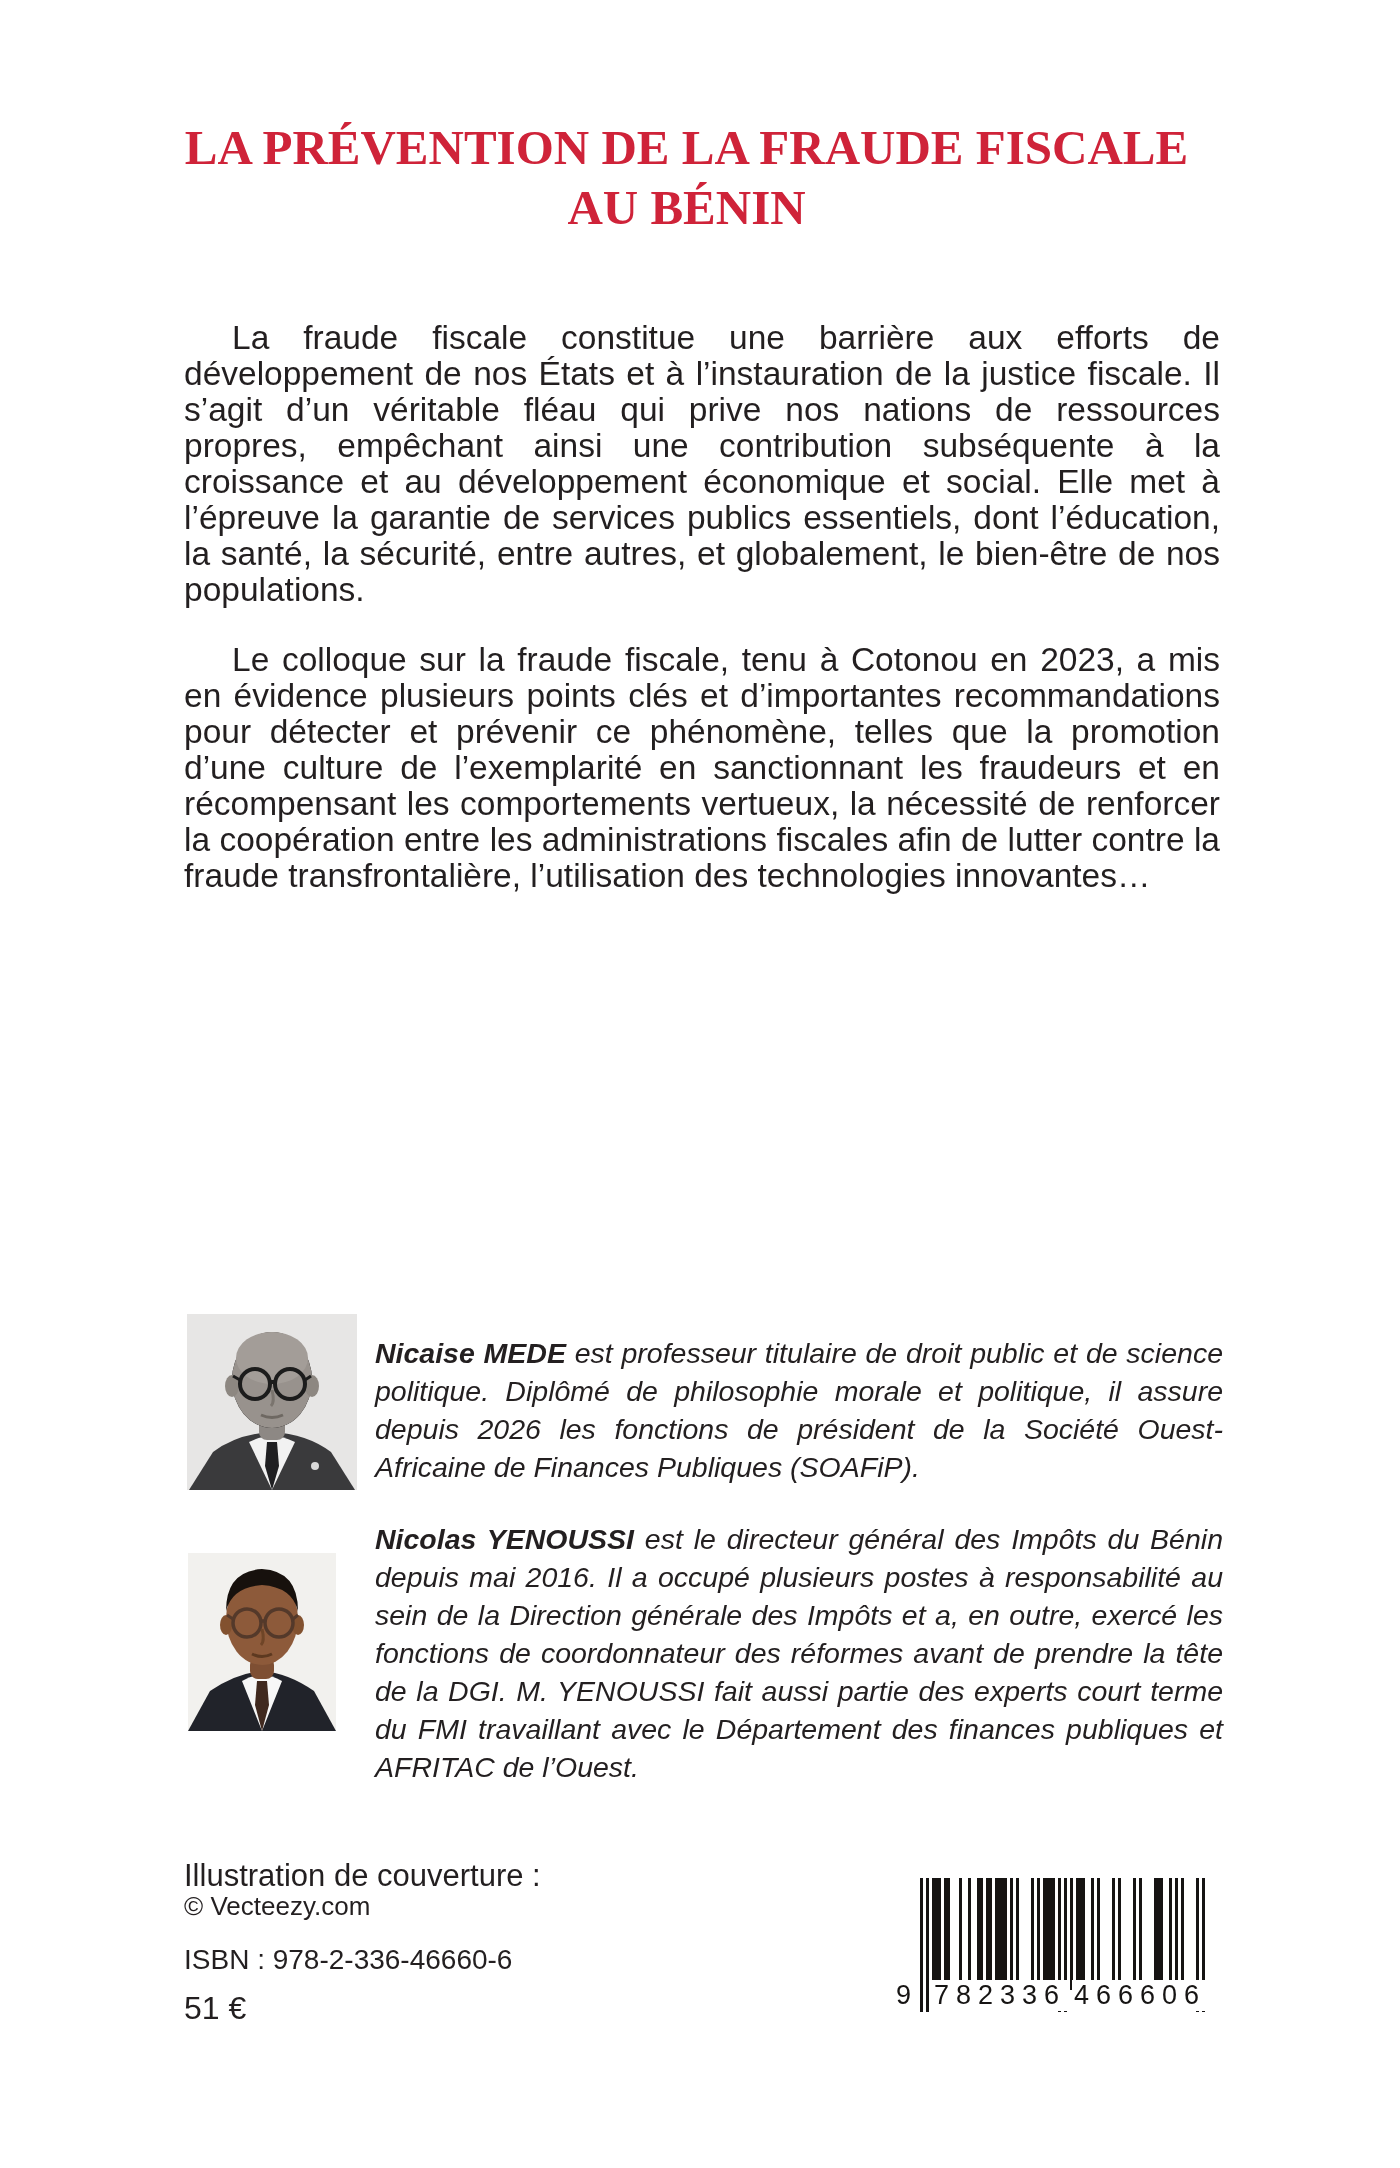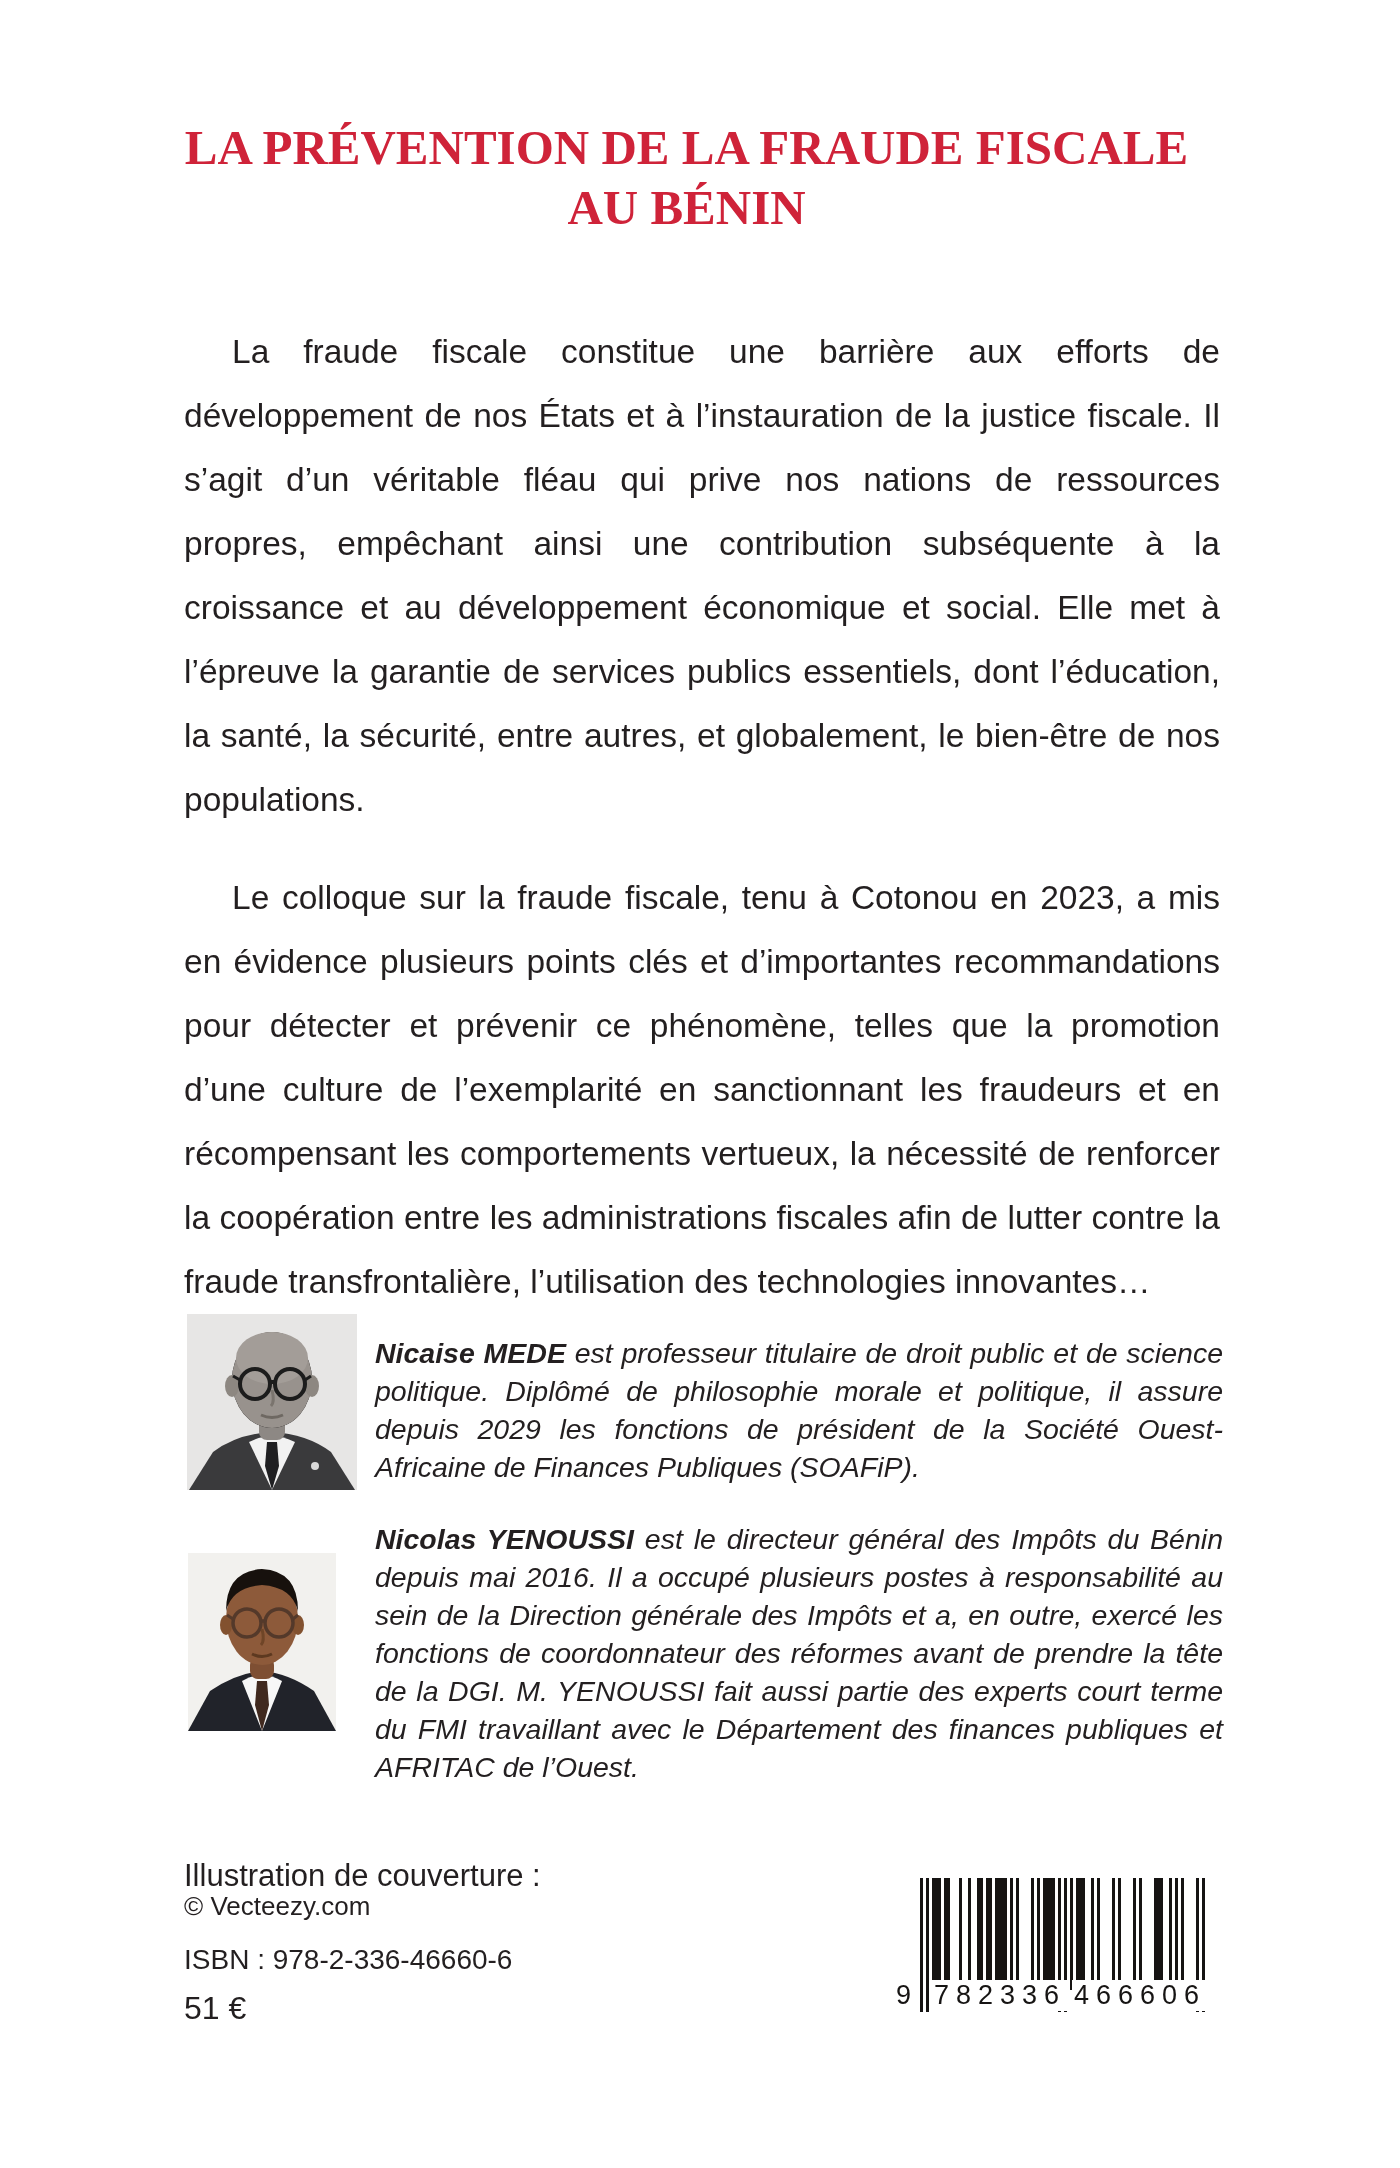--- a/index.html
+++ b/index.html
@@ -22,21 +22,21 @@
     letter-spacing:0px;
     color:#cf2339;
   }
   
   .body-text{
     position:absolute;left:184px;width:1036px;top:320px;
   }
   .body-text p{
     margin:0 0 34px 0;
     font-size:33.5px;
-    line-height:64px;
+    line-height:36px;
     text-align:justify;
     text-indent:48px;
     color:#231f20;
   }
   
   .author-photo{position:absolute;display:block;}
   .bio-text{
     position:absolute;left:375px;width:848px;
     font-style:italic;
     font-size:28.5px;
@@ -116,21 +116,21 @@
     <line x1="53" y1="66" x2="46" y2="62" stroke="#1c1c1c" stroke-width="3"></line>
     <line x1="118" y1="66" x2="124" y2="62" stroke="#1c1c1c" stroke-width="3"></line>
 
     <path d="M85,76 Q88,88 84,92" stroke="#7a746e" stroke-width="3" fill="none"></path>
     <path d="M74,101 Q85,106 96,101" stroke="#6e6862" stroke-width="3" fill="none"></path>
 
     <circle cx="128" cy="152" r="4" fill="#d9d9d9"></circle>
   </svg>
 
   <div class="bio-text bio1-text">
-    <span class="author-name">Nicaise MEDE</span><span> est professeur titulaire de droit public et de science politique. Diplômé de philosophie morale et politique, il assure depuis 2029 les fonctions de président de la Société Ouest-Africaine de Finances Publiques (SOAFiP).</span>
+    <span class="author-name">Nicaise MEDE</span><span> est professeur titulaire de droit public et de science politique. Diplômé de philosophie morale et politique, il assure depuis 2026 les fonctions de président de la Société Ouest-Africaine de Finances Publiques (SOAFiP).</span>
   </div>
 
   <svg class="author-photo bio2-photo" viewBox="0 0 148 178" aria-hidden="true">
     <rect x="0" y="0" width="148" height="178" fill="#f2f1ee"></rect>
 
     <path d="M0,178 L22,138 Q48,120 74,118 Q100,120 126,138 L148,178 Z" fill="#21232a"></path>
 
     <path d="M54,128 L74,178 L94,128 Q84,122 74,122 Q64,122 54,128 Z" fill="#f7f7f7"></path>
 
     <path d="M69,128 L79,128 L81,152 L74,178 L67,152 Z" fill="#40291f"></path>

